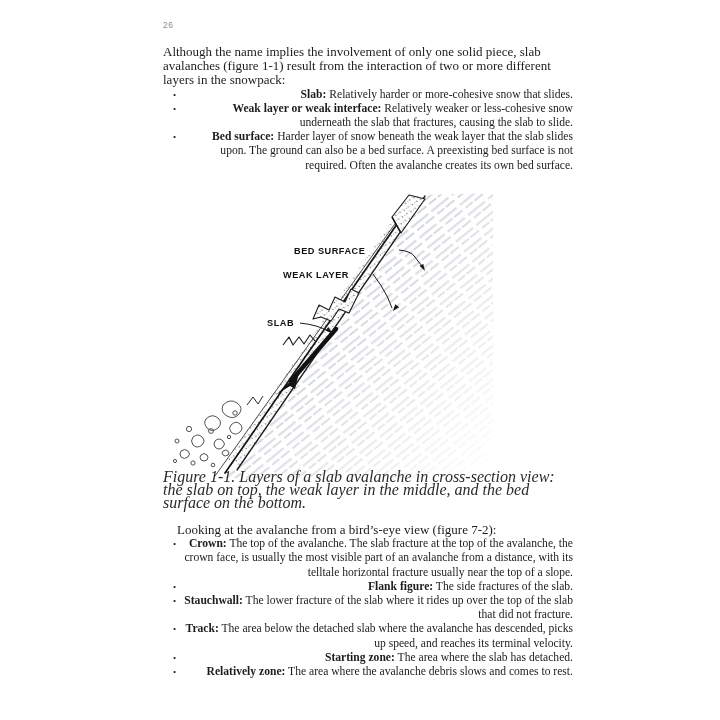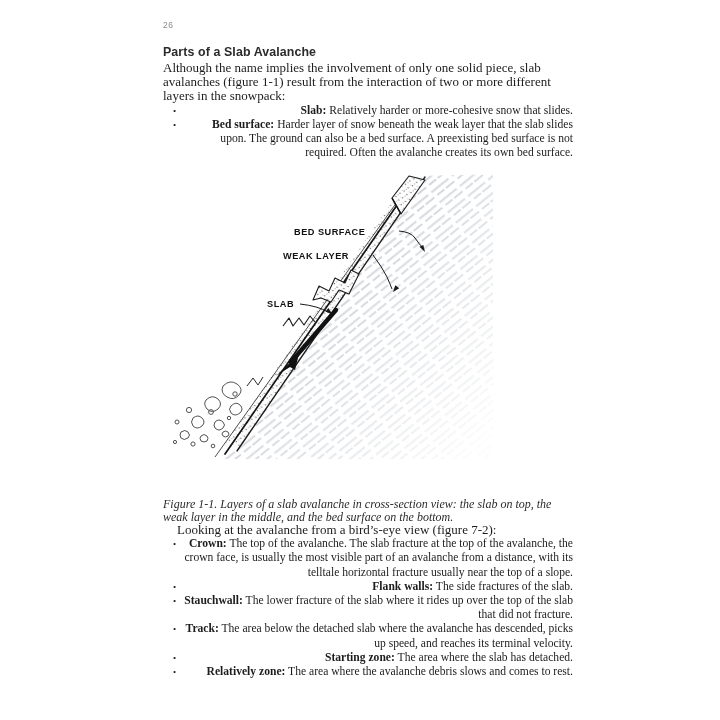--- a/index.html
+++ b/index.html
@@ -97,34 +97,34 @@
     color: #1c1c1c;
   }
   ul.bullets b {
     font-weight: 700;
   }
 
   
   .figure {
     position: absolute;
     left: 163px;
-    top: 174px;
+    top: 193px;
     width: 410px;
     height: 285px;
   }
   .figure svg {
     display: block;
   }
 
   .figcaption {
     position: absolute;
     left: 163px;
-    top: 498px;
+    top: 470px;
     width: 406px;
-    font-size: 12px;
+    font-size: 16px;
     line-height: 13.2px;
     font-style: italic;
     color: #2a2a2a;
   }
 
   .lower {
     position: absolute;
     left: 163px;
     top: 523px;
     width: 410px;
@@ -141,24 +141,24 @@
 </head>
 <body>
 
 <div class="page">
 
   <div class="runhead">
     <span class="folio">26</span>
   </div>
 
   <div class="col">
-    <h2 class="heading">Parts of a Slab Avalanche</h2>
     <p class="para">Although the name implies the involvement of only one solid piece, slab avalanches (figure 1-1) result from the interaction of two or more different layers in the snowpack:</p>
     <ul class="bullets" id="definition-list">
         <li><b>Slab:</b><span> Relatively harder or more-cohesive snow that slides.</span></li>
+        <li><b>Weak layer or weak interface:</b><span> Relatively weaker or less-cohesive snow underneath the slab that fractures, causing the slab to slide.</span></li>
         <li><b>Bed surface:</b><span> Harder layer of snow beneath the weak layer that the slab slides upon. The ground can also be a bed surface. A preexisting bed surface is not required. Often the avalanche creates its own bed surface.</span></li>
       </ul>
   </div>
 
   <div class="figure">
     <svg width="410" height="285" viewBox="0 0 410 285" xmlns="http://www.w3.org/2000/svg">
       <defs>
 
         <pattern id="brick" width="26" height="13" patternUnits="userSpaceOnUse" patternTransform="rotate(-39)">
           <rect width="26" height="13" fill="#ffffff"></rect>
@@ -250,21 +250,21 @@
       <path d="M170 141 l-8 -2 l2 -4 Z" fill="#1a1a1a" transform="rotate(12 170 141)"></path>
     </svg>
   </div>
 
   <div class="figcaption">Figure 1-1. Layers of a slab avalanche in cross-section view: the slab on top, the weak layer in the middle, and the bed surface on the bottom.</div>
 
   <div class="lower">
     <p class="para indent">Looking at the avalanche from a bird’s-eye view (figure 7-2):</p>
     <ul class="bullets" id="second-list">
         <li><b>Crown:</b><span> The top of the avalanche. The slab fracture at the top of the avalanche, the crown face, is usually the most visible part of an avalanche from a distance, with its telltale horizontal fracture usually near the top of a slope.</span></li>
-        <li><b>Flank walls:</b><span> The side fractures of the slab.</span></li>
+        <li><b>Flank figure:</b><span> The side fractures of the slab.</span></li>
         <li><b>Stauchwall:</b><span> The lower fracture of the slab where it rides up over the top of the slab that did not fracture.</span></li>
         <li><b>Track:</b><span> The area below the detached slab where the avalanche has descended, picks up speed, and reaches its terminal velocity.</span></li>
         <li><b>Starting zone:</b><span> The area where the slab has detached.</span></li>
         <li><b>Relatively zone:</b><span> The area where the avalanche debris slows and comes to rest.</span></li>
       </ul>
   </div>
 
 </div>
 
 </body></html>

